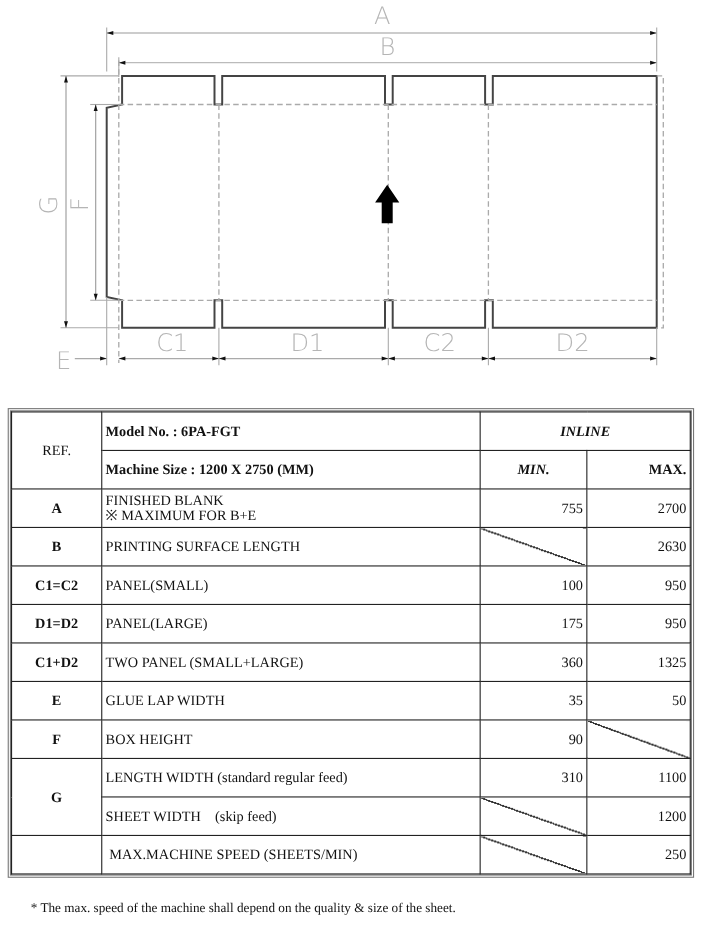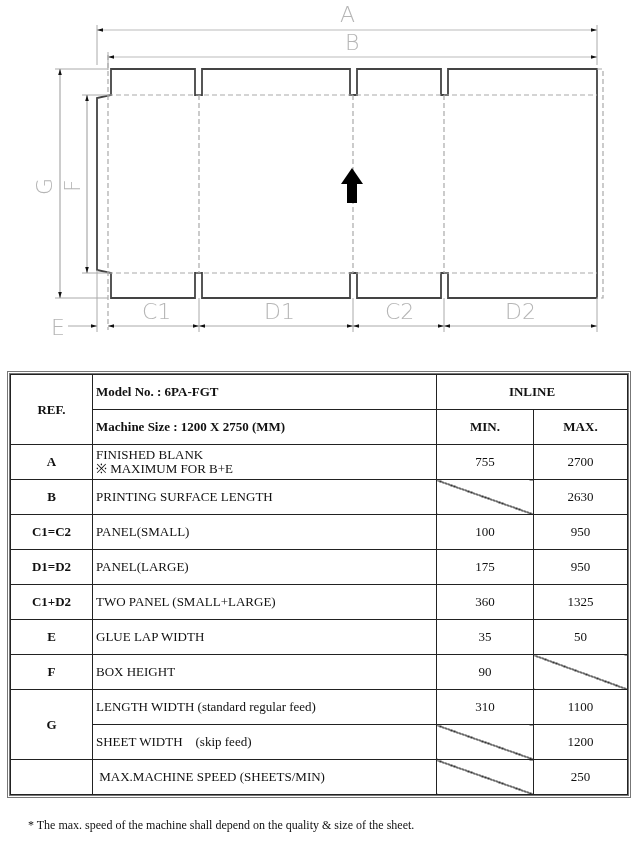--- a/index.html
+++ b/index.html
@@ -3,26 +3,26 @@
 <meta charset="utf-8">
 <style>
   html, body { margin:0; padding:0; background:#fff; }
   body { width:638px; height:862px; position:relative; overflow:hidden; font-family:"Liberation Serif", serif; color:#111; }
   #diagram { position:absolute; left:0; top:0; width:638px; height:345px; }
   .dim-label { font-family:"DejaVu Sans", sans-serif; fill:#b5b5b5; font-size:22px; font-weight:200; }
   #spec-table-wrap { position:absolute; left:7px; top:371px; width:624px; border:3px double #777; box-sizing:border-box; }
   table.spec { border-collapse:collapse; width:100%; table-layout:fixed; font-size:13px; }
   table.spec td { border:1px solid #222; height:34px; padding:0 3px; vertical-align:middle; position:relative; }
   td.ref { text-align:center; font-weight:bold; }
-  td.ref.plain { font-weight:bold;text-align:center; }
+  td.ref.plain { font-weight:normal;text-align:center; }
   td.desc { text-align:left; }
-  td.val { text-align:center;margin-left:40px; }
+  td.val { text-align:right;margin-left:40px; }
   td.hdr-bold { font-weight:bold;margin-top:32px; }
-  td.italic { font-weight:bold; text-align:center; }
-  td.bold-center { font-weight:bold; text-align:center; }
+  td.italic { font-style:italic; font-weight:bold; text-align:center; }
+  td.bold-center { font-weight:bold; text-align:right; }
   td.slash { background: linear-gradient(to top right, transparent calc(50% - 0.7px), #333 calc(50% - 0.7px), #333 calc(50% + 0.7px), transparent calc(50% + 0.7px)); }
   .line2 { display:block; }
   #notes { position:absolute; left:28px; top:816px; font-size:12px; line-height:18px; }
   #notes div { white-space:pre; }
 </style>
 </head>
 <body>
 
 <svg id="diagram" viewBox="0 0 638 345" xmlns="http://www.w3.org/2000/svg">
   <defs>

